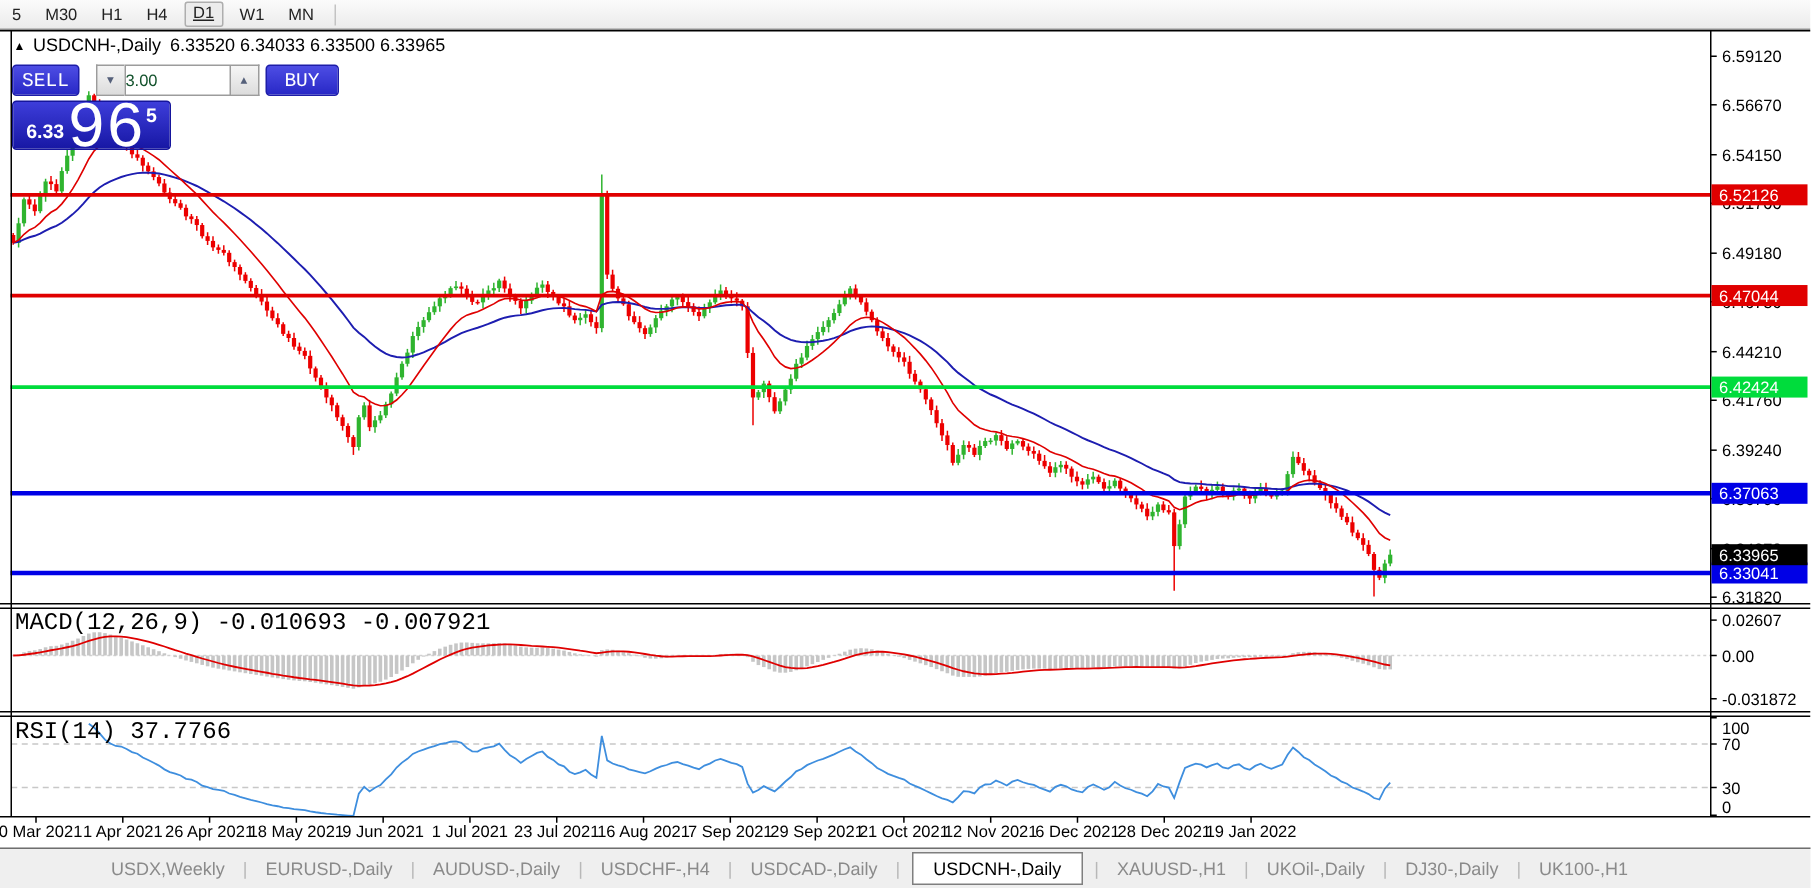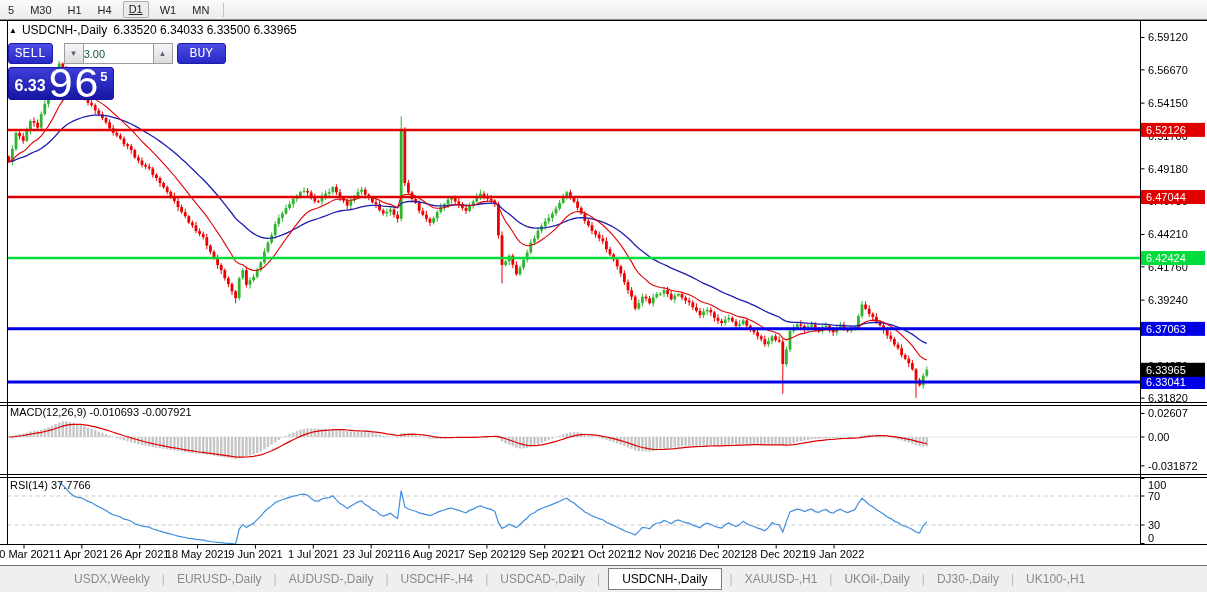--- a/index.html
+++ b/index.html
@@ -37,26 +37,26 @@
   .spin.down{border-right:none;}
   .spin.up{border-left:none;}
   .tw-vol{width:64px;border:1px solid #9c9c9c;font-size:11px;font-family:inherit;
           text-align:left;padding:0 5px 0 0;color:#14532d;}
   .tw-row2{display:flex;margin-top:3px;}
   .price-panel{height:31px;border-radius:3px;border:1px solid #15159c;
                background:linear-gradient(#3d3dda,#1717a4);color:#fff;
                display:flex;align-items:flex-end;justify-content:center;cursor:pointer;}
   .price-panel.sell{width:104px;margin-right:3px;}
   .price-panel.buy{width:105px;}
-  .p-small{font-size:16px;font-weight:bold;margin:0 2px 4px 0;text-align:right;}
+  .p-small{font-size:13px;font-weight:bold;margin:0 2px 4px 0;text-align:right;}
   .p-big{font-size:43px;line-height:26px;font-weight:400;font-family:Liberation Mono, monospace;}
   .p-sup{font-size:13px;font-weight:bold;margin:0 0 15px 1px;}
 
   
-  .pane-label{position:absolute;z-index:10;font-size:11px;color:#000;}
+  .pane-label{position:absolute;z-index:10;font-size:16px;color:#000;font-family:Liberation Mono, monospace;}
   #macd-label{left:10px;top:406px;}
   #rsi-label{left:10px;top:479px;}
 
   
   #tabbar{position:absolute;left:0;bottom:0;width:100%;height:26px;z-index:30;
           background:#efefef;border-top:1px solid #6e6e6e;font-size:12px;padding-left:44px;}
   #tab-items{display:flex;align-items:center;height:100%;padding-left:24px;color:#8a8a8a;}
   .tabsep{margin:0 6px;color:#b8b8b8;}
   .tab{padding:3px 6px;white-space:nowrap;cursor:default;}
   .tab.active{background:#ffffff;border:1px solid #7f7f7f;color:#000;

